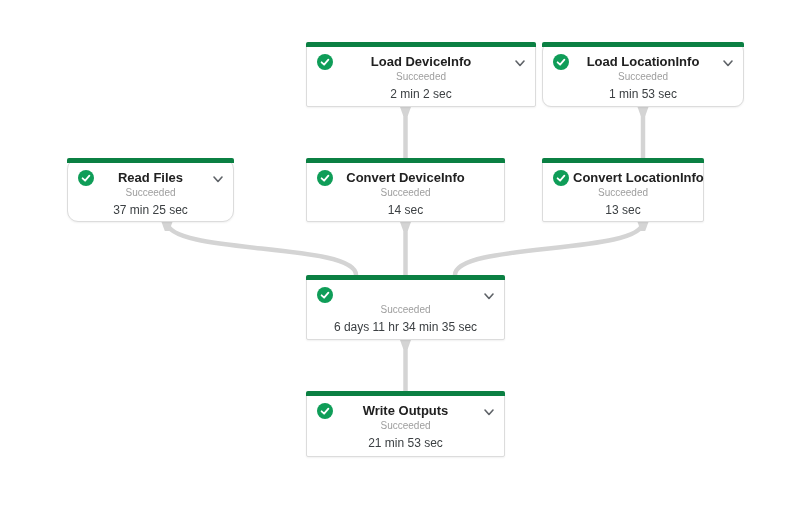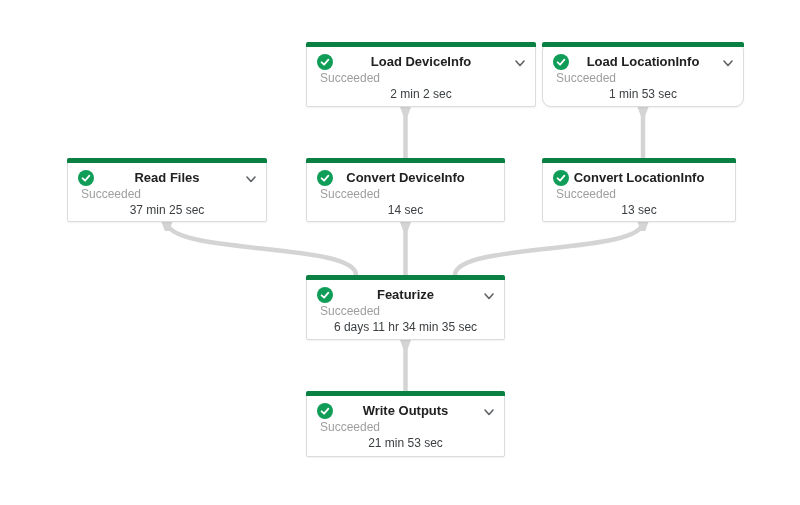--- a/index.html
+++ b/index.html
@@ -72,23 +72,24 @@
     right: 9px;
     top: 12px;
     width: 12px;
     height: 10px;
     display: block;
     cursor: pointer;
   }
   .node .status {
     position: absolute;
     top: 28px;
-    left: 13px;
+    left: 0;
     right: 0;
-    font-size: 12px;
+    text-align: center;
+    font-size: 10px;
     color: var(--status-color);
     white-space: nowrap;
   }
   .node .duration {
     position: absolute;
     top: 44px;
     left: 0;
     right: 0;
     text-align: center;
     font-size: 12px;
@@ -134,21 +135,21 @@
             <circle cx="8" cy="8" r="8" fill="#0f9d58"></circle>
             <path d="M4.6 8.3 L7.1 10.7 L11.4 5.6" stroke="#ffffff" stroke-width="1.8" fill="none" stroke-linecap="round" stroke-linejoin="round"></path>
           </svg></span>
         <span class="title">Load LocationInfo</span>
         <span class="chevron"><svg width="12" height="10" viewBox="0 0 12 10">
             <path d="M2 2 L6 6.5 L10 2" stroke="#5f6368" stroke-width="1.6" fill="none" stroke-linecap="round" stroke-linejoin="round"></path>
           </svg></span>
         <div class="status">Succeeded</div>
         <div class="duration">1 min 53 sec</div>
       </div>
-      <div class="node" style="left: 67px; top: 158px; width: 200px; height: 64px;">
+      <div class="node" style="left: 67px; top: 158px; width: 167px; height: 64px; border-radius: 11px;">
         <div class="topbar"></div>
         <span class="check-icon"><svg width="16" height="16" viewBox="0 0 16 16">
             <circle cx="8" cy="8" r="8" fill="#0f9d58"></circle>
             <path d="M4.6 8.3 L7.1 10.7 L11.4 5.6" stroke="#ffffff" stroke-width="1.8" fill="none" stroke-linecap="round" stroke-linejoin="round"></path>
           </svg></span>
         <span class="title">Read Files</span>
         <span class="chevron"><svg width="12" height="10" viewBox="0 0 12 10">
             <path d="M2 2 L6 6.5 L10 2" stroke="#5f6368" stroke-width="1.6" fill="none" stroke-linecap="round" stroke-linejoin="round"></path>
           </svg></span>
         <div class="status">Succeeded</div>
@@ -157,37 +158,36 @@
       <div class="node" style="left: 306px; top: 158px; width: 199px; height: 64px;">
         <div class="topbar"></div>
         <span class="check-icon"><svg width="16" height="16" viewBox="0 0 16 16">
             <circle cx="8" cy="8" r="8" fill="#0f9d58"></circle>
             <path d="M4.6 8.3 L7.1 10.7 L11.4 5.6" stroke="#ffffff" stroke-width="1.8" fill="none" stroke-linecap="round" stroke-linejoin="round"></path>
           </svg></span>
         <span class="title">Convert DeviceInfo</span>
         <div class="status">Succeeded</div>
         <div class="duration">14 sec</div>
       </div>
-      <div class="node" style="left: 542px; top: 158px; width: 194px; height: 64px;">
+      <div class="node" style="left: 542px; top: 158px; width: 162px; height: 64px;">
         <div class="topbar"></div>
         <span class="check-icon"><svg width="16" height="16" viewBox="0 0 16 16">
             <circle cx="8" cy="8" r="8" fill="#0f9d58"></circle>
             <path d="M4.6 8.3 L7.1 10.7 L11.4 5.6" stroke="#ffffff" stroke-width="1.8" fill="none" stroke-linecap="round" stroke-linejoin="round"></path>
           </svg></span>
         <span class="title">Convert LocationInfo</span>
         <div class="status">Succeeded</div>
         <div class="duration">13 sec</div>
       </div>
       <div class="node" style="left: 306px; top: 275px; width: 199px; height: 65px;">
         <div class="topbar"></div>
         <span class="check-icon"><svg width="16" height="16" viewBox="0 0 16 16">
             <circle cx="8" cy="8" r="8" fill="#0f9d58"></circle>
             <path d="M4.6 8.3 L7.1 10.7 L11.4 5.6" stroke="#ffffff" stroke-width="1.8" fill="none" stroke-linecap="round" stroke-linejoin="round"></path>
           </svg></span>
-        <span class="title">Featurize</span>
         <span class="chevron"><svg width="12" height="10" viewBox="0 0 12 10">
             <path d="M2 2 L6 6.5 L10 2" stroke="#5f6368" stroke-width="1.6" fill="none" stroke-linecap="round" stroke-linejoin="round"></path>
           </svg></span>
         <div class="status">Succeeded</div>
         <div class="duration">6 days 11 hr 34 min 35 sec</div>
       </div>
       <div class="node" style="left: 306px; top: 391px; width: 199px; height: 66px; text-decoration: underline;">
         <div class="topbar"></div>
         <span class="check-icon"><svg width="16" height="16" viewBox="0 0 16 16">
             <circle cx="8" cy="8" r="8" fill="#0f9d58"></circle>

